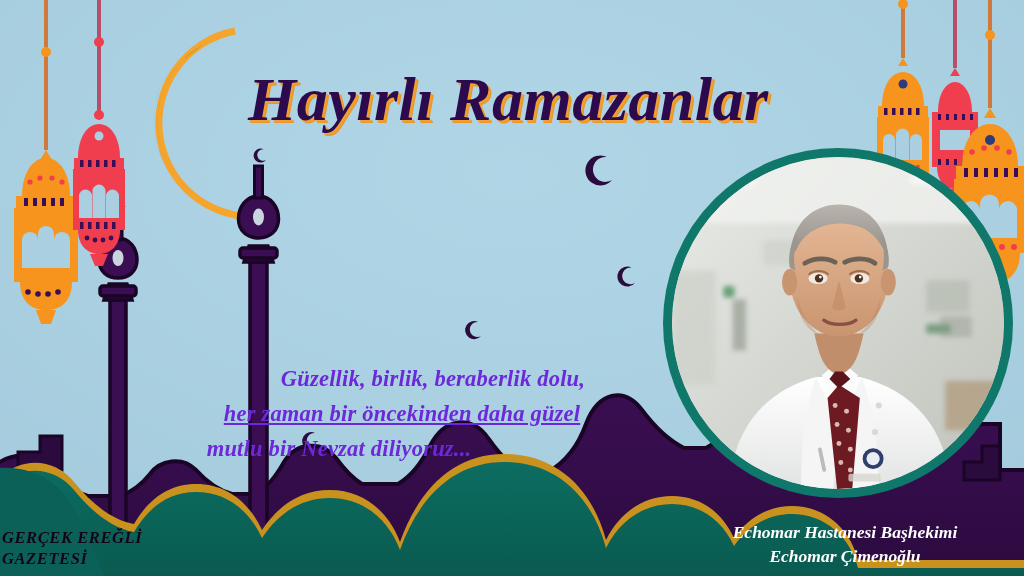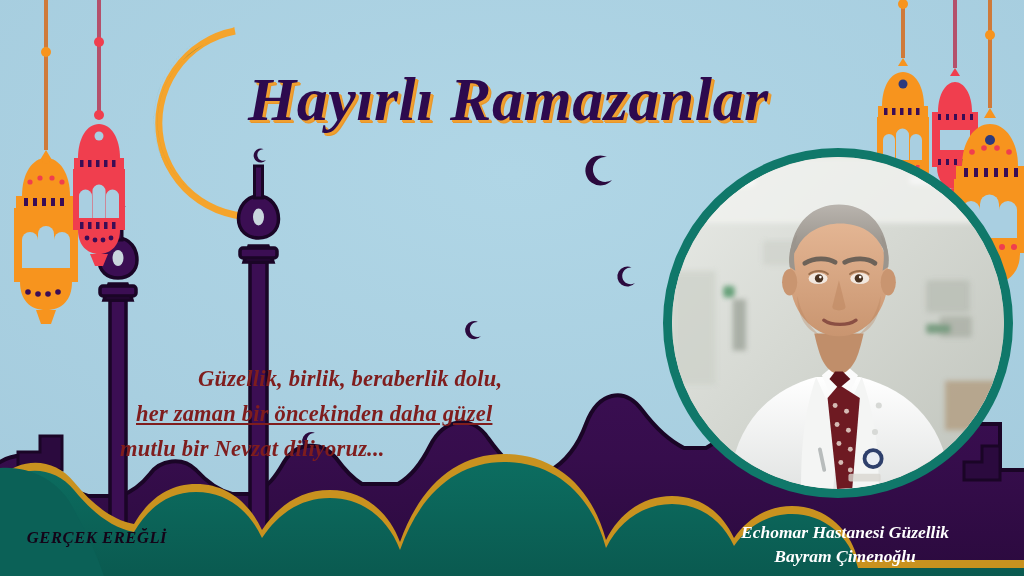--- a/index.html
+++ b/index.html
@@ -29,25 +29,26 @@
     text-shadow: 2px 2px 0 #f0a030, 3px 3px 0 #e8962a;
     white-space:nowrap;
     line-height:1;
   }
 
   
   .message {
     position:absolute;
     left:120px; top:362px;
     width:548px;
+    text-align:center;
     font-family:"Liberation Serif", serif;
     font-style:italic;
     font-weight:700;
     font-size:22.5px;
-    color:#7f1d1d;
+    color:#6d28d9;
     line-height:1.55;
     letter-spacing:0.2px;
   }
   .message .ln { display:block; }
   .message .ln1 { padding-left:78px; }
   .message .ln2 { padding-left:16px;text-decoration:underline; }
   .message .ln3 { padding-right:110px; }
 
   
   .caption {
@@ -62,21 +63,20 @@
     color:#ffffff;
     line-height:1.35;
   }
   .caption .ln { display:block; }
 
   
   .logo {
     position:absolute;
     left:2px; top:527px;
     width:190px;
-    text-align:center;
     font-family:"Liberation Serif", serif;
     font-style:italic;
     font-weight:700;
     font-size:16.5px;
     color:#140418;
     line-height:1.28;
     letter-spacing:0.6px;
   }
   .logo .ln { display:block; }
 
@@ -519,21 +519,22 @@
 
   <div class="title">Hayırlı Ramazanlar</div>
 
   <div class="message">
     <span class="ln ln1">Güzellik, birlik, beraberlik dolu,</span>
     <span class="ln ln2">her zaman bir öncekinden daha güzel</span>
     <span class="ln ln3">mutlu bir Nevzat diliyoruz...</span>
   </div>
 
   <div class="caption">
-    <span class="ln">Echomar Hastanesi Güzellik</span>
-    <span class="ln">Bayram Çimenoğlu</span>
+    <span class="ln">Echomar Hastanesi Başhekimi</span>
+    <span class="ln">Echomar Çimenoğlu</span>
   </div>
 
   <div class="logo">
     <span class="ln">GERÇEK EREĞLİ</span>
+    <span class="ln">GAZETESİ</span>
   </div>
 
 </div>
 
 </body></html>

